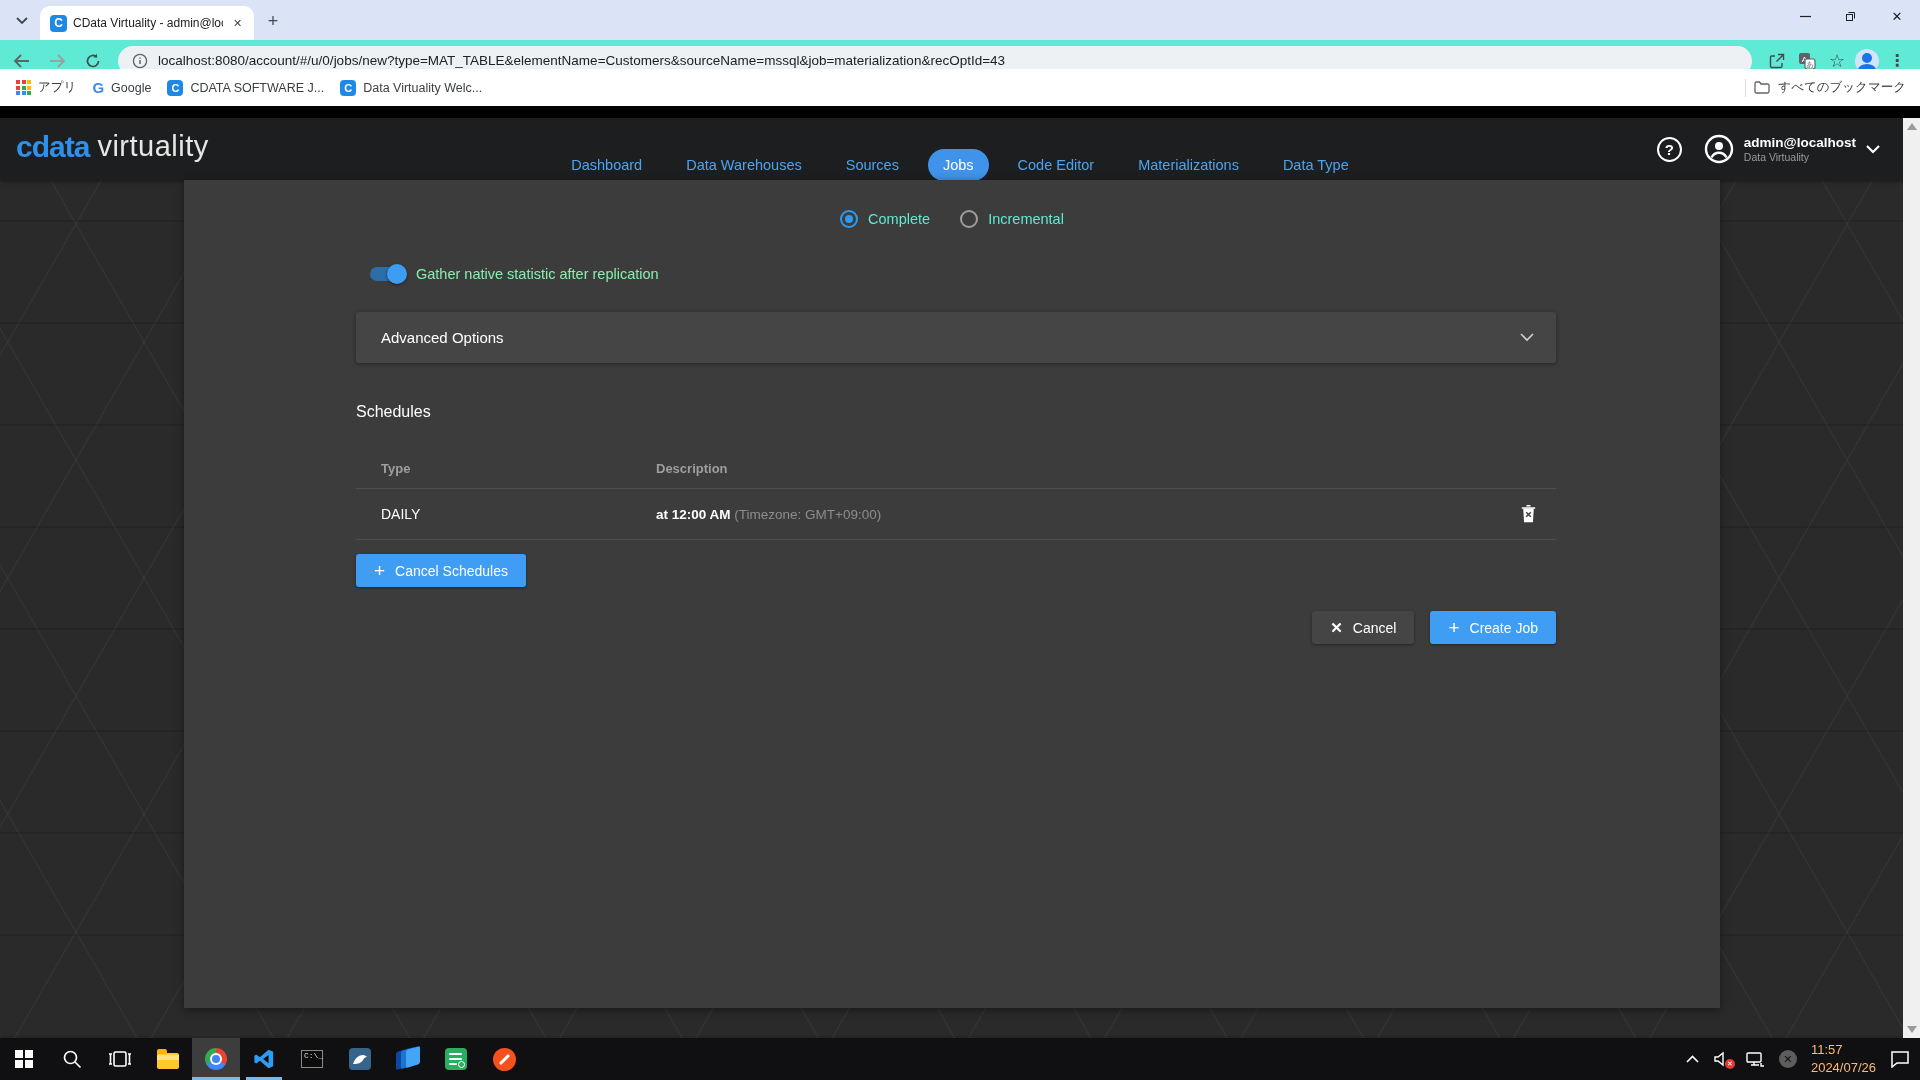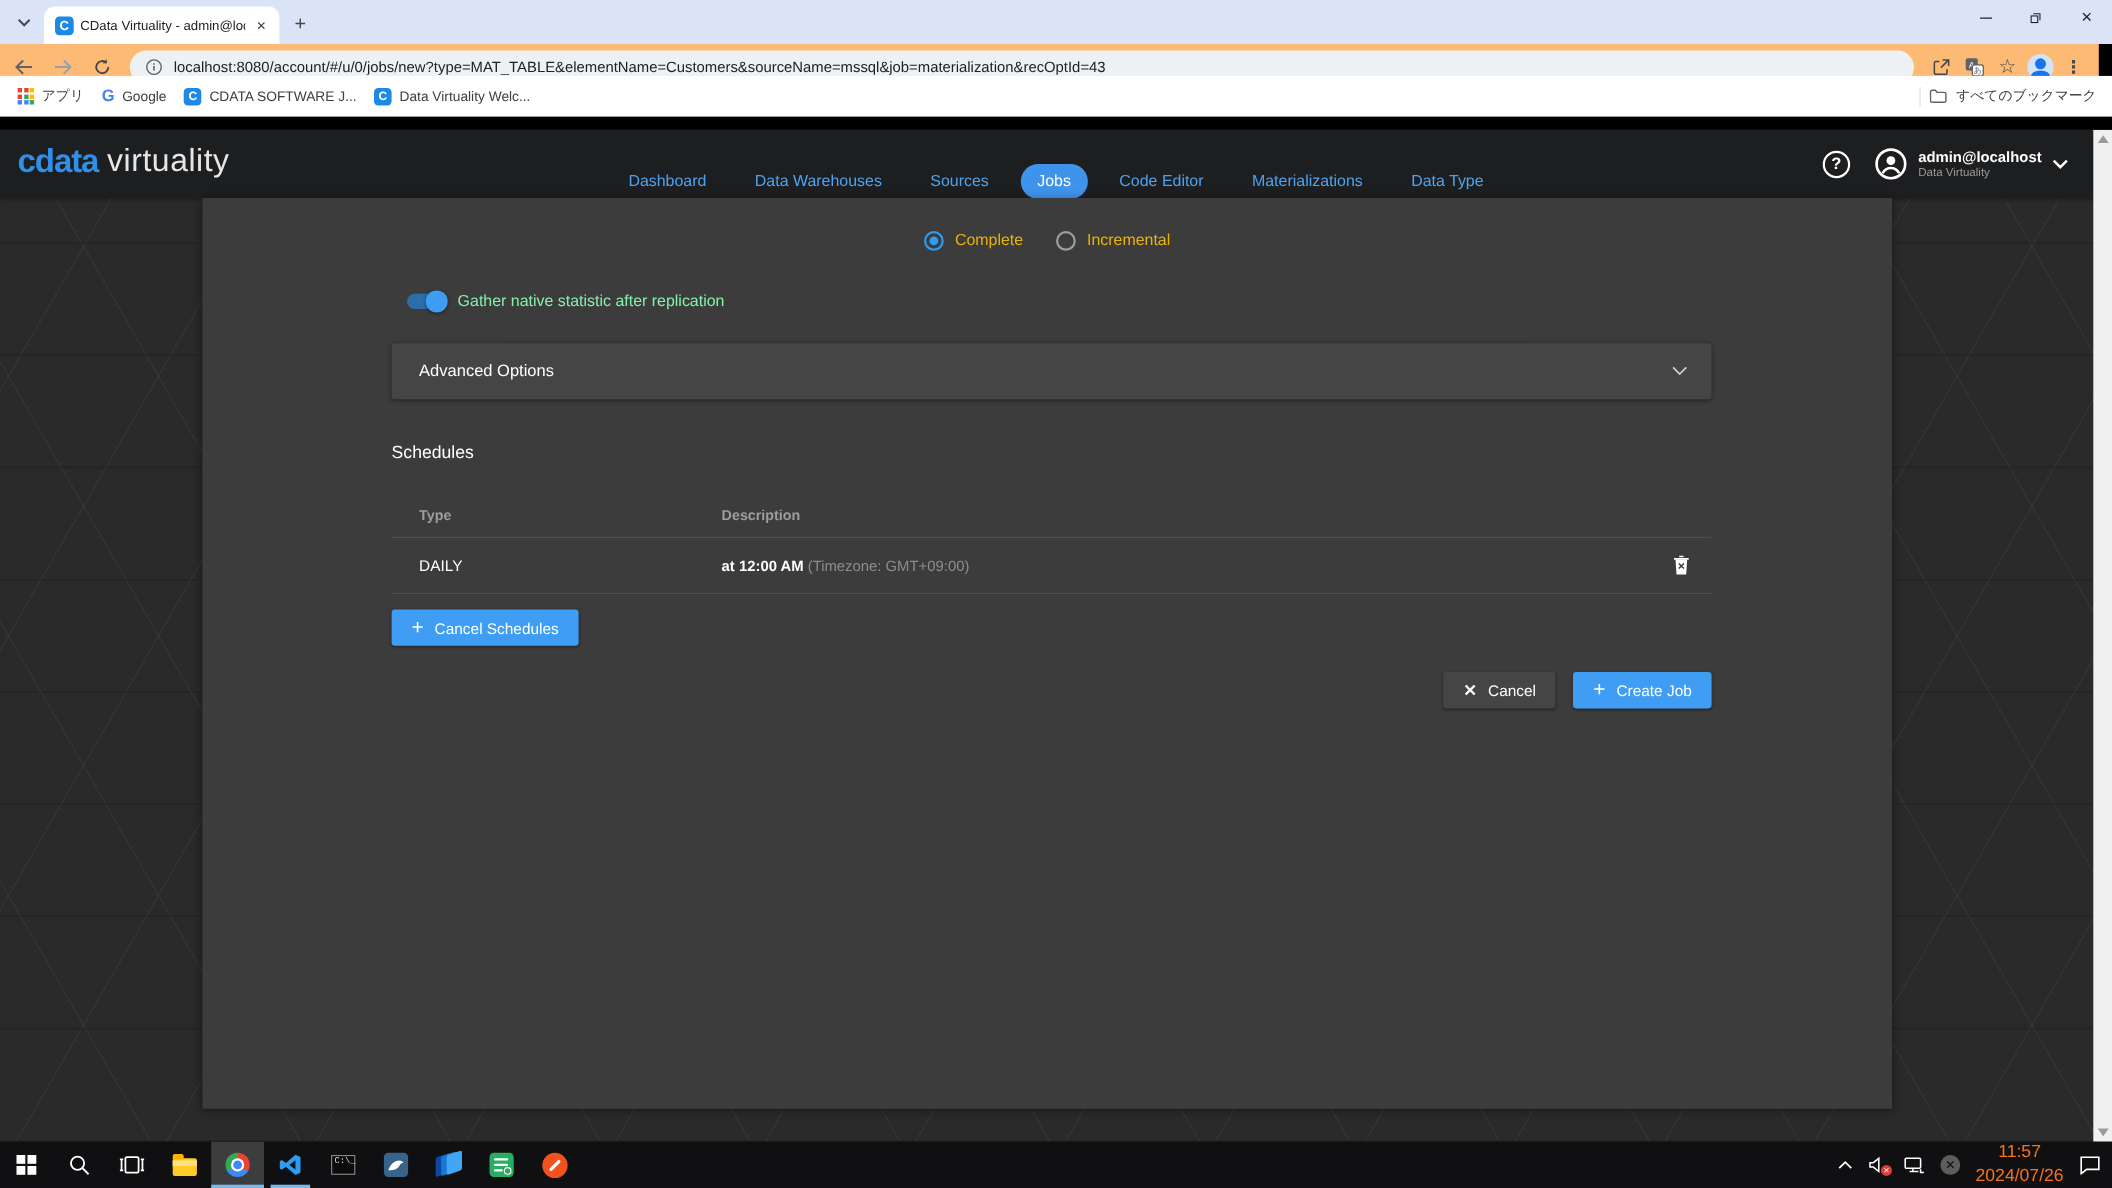--- a/index.html
+++ b/index.html
@@ -11,21 +11,21 @@
   .tabstrip { position:absolute; top:0; left:0; right:0; height:40px; background:#dbe4f6; display:flex; align-items:flex-end; }
   .tab-search { width:28px; height:28px; margin:0 4px 5px 8px; border-radius:50%; display:flex; align-items:center; justify-content:center; color:#45484d; }
   .tab { width:214px; height:34px; background:#fff; border-radius:10px 10px 0 0; display:flex; align-items:center; padding:0 8px 0 10px; }
   .favicon { width:17px; height:17px; border-radius:4px; background:#1e88e5; color:#fff; font-size:12px; font-weight:bold; display:flex; align-items:center; justify-content:center; flex:0 0 auto; }
   .tab-title { flex:1; font-size:12px; color:#202124; white-space:nowrap; overflow:hidden; margin:0 6px; }
   .tab-close { width:17px; height:17px; border-radius:50%; font-size:11px; color:#45484d; display:flex; align-items:center; justify-content:center; flex:0 0 auto; }
   .newtab { width:26px; height:26px; margin:0 0 6px 6px; font-size:18px; color:#45484d; display:flex; align-items:center; justify-content:center; border-radius:50%; }
   .wincontrols { position:absolute; top:0; right:0; height:32px; display:flex; }
   .winbtn { width:46px; height:32px; display:flex; align-items:center; justify-content:center; color:#202124; font-size:13px; }
 
-  .toolbar { position:absolute; top:40px; left:0; right:12px; height:41px; background:#fdba74; display:flex; align-items:center; }
+  .toolbar { position:absolute; top:40px; left:0; right:0; height:41px; background:#5eead4; display:flex; align-items:center; }
   .navbtn { width:30px; height:30px; margin-left:6px; display:flex; align-items:center; justify-content:center; border-radius:50%; font-size:17px; }
   .urlbar { flex:1; height:30px; margin:0 10px; background:#eef1f4; border-radius:15px; display:flex; align-items:center; padding:0 14px; }
   .url-text { font-size:13.5px; color:#202124; white-space:nowrap; overflow:hidden; margin-left:10px; }
   .tool-icons { display:flex; align-items:center; margin-right:8px; }
   .tool-icon { width:30px; height:30px; display:flex; align-items:center; justify-content:center; color:#45484d; }
   .chrome-avatar { width:24px; height:24px; border-radius:50%; background:#d2e3fc; position:relative; overflow:hidden; }
   .chrome-avatar i { position:absolute; left:7px; top:4px; width:10px; height:10px; border-radius:50%; background:#1a73e8; }
   .chrome-avatar b { position:absolute; left:3px; top:15px; width:18px; height:12px; border-radius:50%; background:#1a73e8; }
 
   .bookmarks { position:absolute; top:69px; left:0; right:0; height:37px; background:#fff; display:flex; align-items:center; font-size:12.5px; color:#3c4043; }
@@ -56,21 +56,21 @@
   .header-right { position:absolute; right:40px; top:0; height:62px; display:flex; align-items:center; gap:22px; }
   .help-icon { width:25px; height:25px; border:2px solid #fff; border-radius:50%; color:#fff; font-size:15px; font-weight:bold; display:flex; align-items:center; justify-content:center; }
   .user-chip { display:flex; align-items:center; gap:10px; }
   .user-meta { line-height:1.2; }
   .user-name { color:#fff; font-size:13.5px; font-weight:bold; }
   .user-org { color:#9a9a9a; font-size:10.5px; }
 
   .panel { position:absolute; left:184px; top:62px; width:1536px; height:828px; background:#3c3c3c; box-shadow:0 2px 8px rgba(0,0,0,.45); }
   .panel-title { color:#fff; font-size:24px; font-weight:500; margin:50px 0 0 33px; }
   .mode-row { display:flex; justify-content:center; gap:30px; margin-top:30px; }
-  .radio-opt { display:flex; align-items:center; gap:10px; color:#eab308; font-size:14.5px; font-weight:500; }
+  .radio-opt { display:flex; align-items:center; gap:10px; color:#5eead4; font-size:14.5px; font-weight:500; }
   .radio { width:18px; height:18px; border-radius:50%; border:2px solid #9e9e9e; position:relative; flex:0 0 auto; }
   .radio.sel { border-color:#2f9bf0; }
   .radio.sel::after { content:""; position:absolute; left:3px; top:3px; width:8px; height:8px; border-radius:50%; background:#2f9bf0; }
   .toggle-row { display:flex; align-items:center; gap:12px; margin:38px 0 0 186px; }
   .toggle { width:34px; height:14px; border-radius:7px; background:#2d6da8; position:relative; }
   .toggle .knob { position:absolute; right:-3px; top:-3px; width:20px; height:20px; border-radius:50%; background:#3d9df2; box-shadow:0 1px 3px rgba(0,0,0,.5); }
   .toggle-label { color:#86efac; font-size:14.5px; font-weight:500; }
 
   .inner { margin:30px 164px 0 172px; }
   .accordion { height:51px; background:#454545; border-radius:3px; box-shadow:0 1px 4px rgba(0,0,0,.4); display:flex; align-items:center; justify-content:space-between; padding:0 22px 0 25px; }
@@ -121,21 +121,21 @@
   .layers-icon span:nth-child(1){ left:0; top:2px; background:#0d47a1; }
   .layers-icon span:nth-child(2){ left:5px; top:1px; background:#1976d2; }
   .layers-icon span:nth-child(3){ left:10px; top:0; background:#42a5f5; }
   .notes-icon { width:22px; height:22px; border-radius:4px; background:#27ae60; position:relative; }
   .notes-icon i { position:absolute; left:4px; height:2px; background:#fff; border-radius:1px; }
   .notes-icon i:nth-child(1){ top:5px; width:13px; } .notes-icon i:nth-child(2){ top:10px; width:13px; } .notes-icon i:nth-child(3){ top:15px; width:8px; }
   .notes-icon b { position:absolute; right:2px; bottom:2px; width:7px; height:7px; border:1.5px solid #fff; border-radius:50%; }
   .orange-icon { width:23px; height:23px; border-radius:50%; background:#f4511e; position:relative; }
   .orange-icon::after { content:""; position:absolute; left:5px; top:10px; width:13px; height:3px; background:#fff; border-radius:2px; transform:rotate(-45deg); }
   .tray { margin-left:auto; display:flex; align-items:center; gap:14px; padding-right:10px; color:#fff; }
-  .tray-clock { text-align:center; font-size:16px; line-height:1.35; color:#f97316; }
+  .tray-clock { text-align:left; font-size:13px; line-height:1.35; color:#fdba74; }
   .gray-x { width:18px; height:18px; border-radius:50%; background:#5d5d5d; color:#101012; font-size:11px; font-weight:bold; display:flex; align-items:center; justify-content:center; }
   .badge { position:absolute; right:-4px; bottom:-2px; width:10px; height:10px; border-radius:50%; background:#e53935; color:#fff; font-size:7px; display:flex; align-items:center; justify-content:center; }
 </style>
 </head>
 <body>
 
 <div class="stage">
 
   <div class="tabstrip">
     <div class="tab-search">

